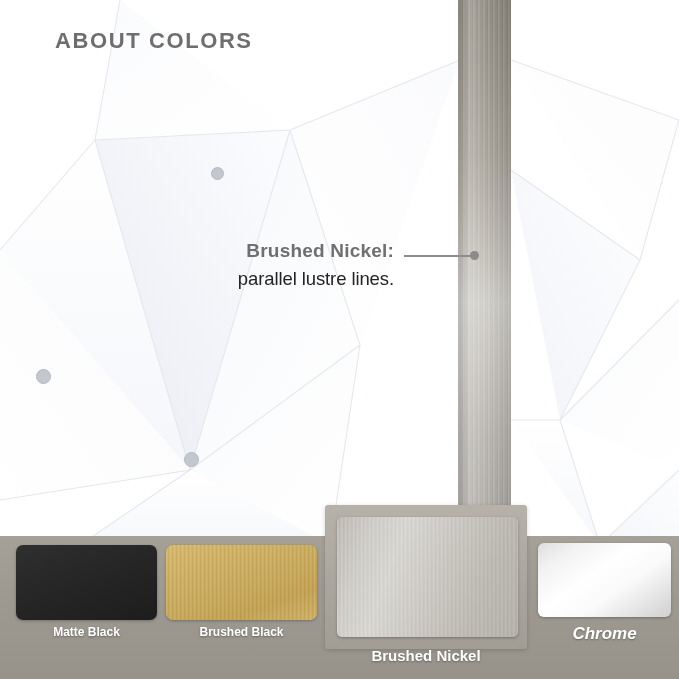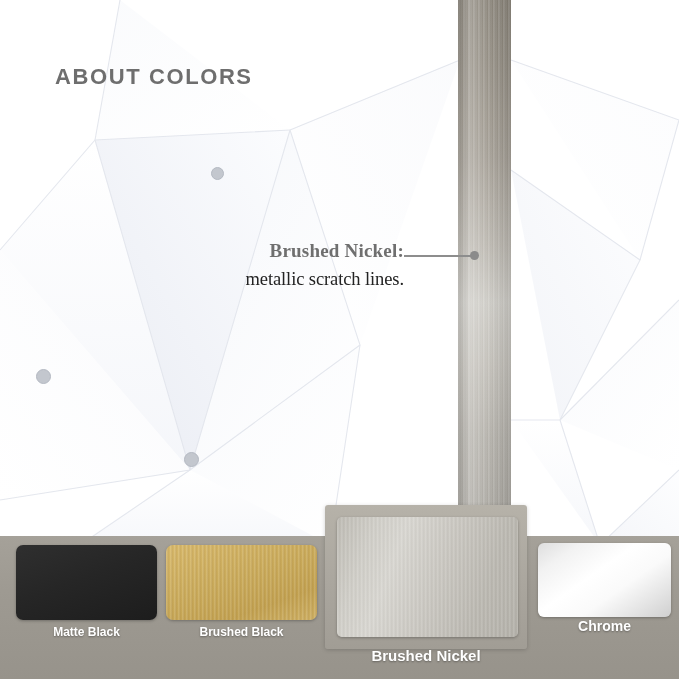--- a/index.html
+++ b/index.html
@@ -31,32 +31,30 @@
   #title {
     position: absolute;
     left: 55px;
     top: 28px;
     font-size: 22px;
     font-weight: bold;
     letter-spacing: 1.6px;
     color: #6e6e6e;
     z-index: 6;
     white-space: nowrap;
-    margin-top: 36px;
   }
 
   
   #callout {
     position: absolute;
-    left: 36px;
+    left: 26px;
     top: 238px;
     width: 368px;
     text-align: right;
     z-index: 6;
-    font-family: Liberation Serif, serif;
   }
   #callout .lead {
     display: block;
     font-size: 19px;
     font-weight: bold;
     color: #6f6f6f;
     line-height: 1.35;
     letter-spacing: .2px;
   }
   #callout .body-line {
@@ -219,21 +217,21 @@
 
   
   #card-chrome { left: 538px; top: 543px; width: 133px; }
   #card-chrome .swatch-chip {
     width: 133px; height: 74px;
     border-radius: 6px;
     background: linear-gradient(145deg,
       #dedede 0%, #f2f2f2 18%, #ffffff 42%,
       #fafafa 62%, #e4e4e4 82%, #cfcfcf 100%);
   }
-  #card-chrome .swatch-label { top: 75px; font-size: 14px; }
+  #card-chrome .swatch-label { top: 81px; font-size: 17px; font-style: italic; }
 
   
   .poly-dot {
     position: absolute;
     border-radius: 50%;
     background: #c3c7ce;
     border: 1px solid #b4b9c2;
     z-index: 2;
   }
 </style>
@@ -299,21 +297,21 @@
   <div class="poly-dot" style="left:211px; top:167px; width:11px; height:11px;"></div>
   <div class="poly-dot" style="left:36px; top:369px; width:13px; height:13px;"></div>
   <div class="poly-dot" style="left:184px; top:452px; width:13px; height:13px;"></div>
 
   <div id="metal-bar"></div>
 
   <div id="title">ABOUT COLORS</div>
 
   <div id="callout">
     <span class="lead">Brushed Nickel:</span>
-    <span class="body-line">metallic scratch lines.</span>
+    <span class="body-line">parallel lustre lines.</span>
   </div>
 
   <div id="leader-line"></div>
   <div id="leader-dot"></div>
 
   <div id="swatch-band"></div>
 
   <div class="swatch-card" id="card-matte-black">
     <div class="swatch-chip"></div>
     <div class="swatch-label">Matte Black</div>

